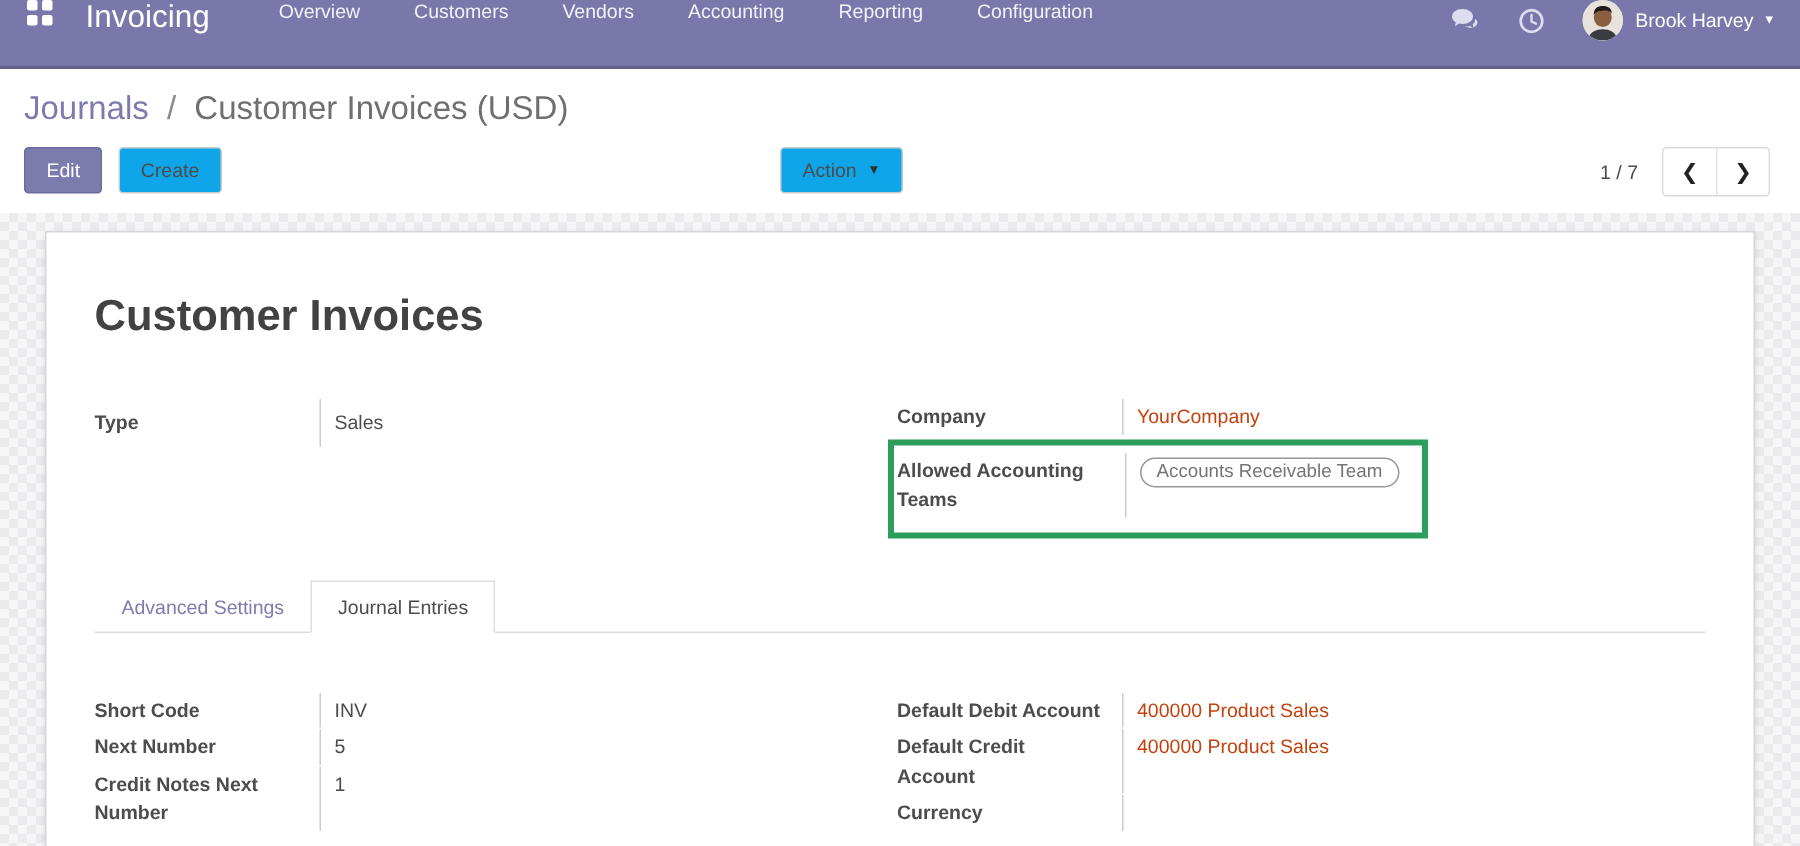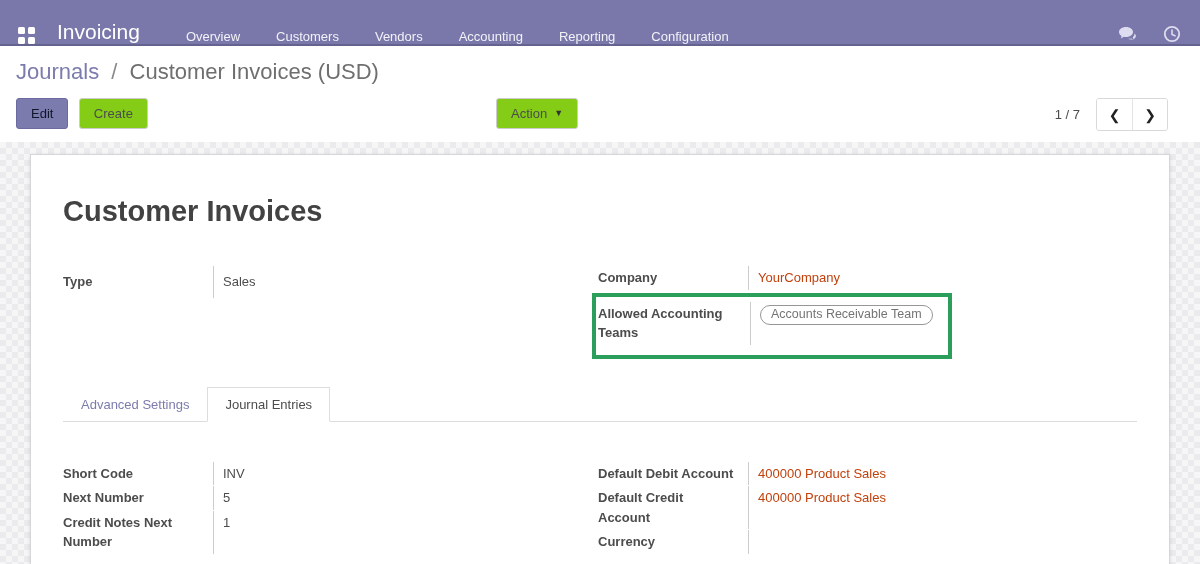--- a/index.html
+++ b/index.html
@@ -4,21 +4,21 @@
 <style>
   * { box-sizing: border-box; margin: 0; padding: 0; }
   html,body { width:1200px; height:564px; }
   body {
     font-family: "Liberation Sans", "DejaVu Sans", sans-serif;
     background:#fff; color:#4c4c4c; overflow:hidden;
   }
 
   
   .navbar {
-    height:46px; background:#7a78aa; display:flex; align-items:flex-end;
+    height:46px; background:#7a78aa; display:flex; align-items:flex-start;
     padding:0 18px; border-bottom:2px solid #64628e; color:#fff;
   }
   .apps-icon { display:grid; grid-template-columns:7px 7px; grid-gap:3px; cursor:pointer; }
   .apps-icon span { width:7px; height:7px; background:#fff; border-radius:1.5px; display:block; }
   .app-title { font-size:21px; margin-left:22px; color:#fff; cursor:pointer; }
   .nav-menu { display:flex; margin-left:46px; gap:36px; font-size:13px; }
   .nav-menu .nav-item { color:#f2f2f8; cursor:pointer; white-space:nowrap; }
   .nav-right { margin-left:auto; display:flex; align-items:center; gap:24px; }
   .nav-icon { width:20px; height:20px; display:flex; align-items:center; justify-content:center; cursor:pointer; }
   .user-menu { display:flex; align-items:center; gap:8px; cursor:pointer; }
@@ -29,27 +29,27 @@
   
   .control-panel { background:#fff; padding:13px 16px 11px; }
   .breadcrumb { font-size:22px; color:#8a8a8a; margin-bottom:13px; }
   .breadcrumb .crumb-link { color:#7c7bad; text-decoration:none; cursor:pointer; }
   .breadcrumb .crumb-sep { color:#8a8a8a; margin:0 6px; }
   .breadcrumb .crumb-current { color:#6f6f6f; }
   .cp-row { position:relative; height:33px; }
   .btn {
     display:inline-flex; align-items:center; gap:7px; font-size:13px;
     padding:7px 14px; border-radius:3px; border:1px solid #ccc;
-    background:#84cc16; color:#4c4c4c; cursor:pointer; font-family:inherit;
-  }
-  .btn-edit { background:#7c7bad; border-color:#6c6ba1; color:#0f172a; }
+    background:#0ea5e9; color:#4c4c4c; cursor:pointer; font-family:inherit;
+  }
+  .btn-edit { background:#7c7bad; border-color:#6c6ba1; color:#ffffff; }
   .btn-create { margin-left:6px; }
-  .btn-action { position:absolute; left:480px; top:0; }
+  .btn-action { position:absolute; left:504px; top:0; }
   .btn-caret { font-size:9px; line-height:1; color:#333; }
-  .pager { position:absolute; right:16px; top:0; display:flex; align-items:center; gap:16px; }
+  .pager { position:absolute; right:4px; top:0; display:flex; align-items:center; gap:16px; }
   .pager-text { font-size:13px; color:#4c4c4c; }
   .pager-btns { display:flex; border:1px solid #d9d9d9; border-radius:3px; overflow:hidden; background:#fff; }
   .pager-btn {
     width:35px; height:31px; background:#fff; border:none; cursor:pointer;
     display:flex; align-items:center; justify-content:center; font-size:14px;
     font-weight:bold; color:#222; font-family:inherit;
   }
   .pager-btn + .pager-btn { border-left:1px solid #e4e4e4; }
 
   
@@ -127,20 +127,32 @@
         <path d="M8 1 C4 1 1 3.2 1 6 C1 7.6 2 9 3.5 9.9 L3 12.5 L5.8 10.7 C6.5 10.9 7.2 11 8 11 C12 11 15 8.8 15 6 C15 3.2 12 1 8 1 Z" fill="#dddcf0"></path>
         <path d="M16.2 7.5 C16.7 8.7 16.1 10.2 14.8 11.2 C15.2 12.7 15.2 12.7 15.5 13.8 L13.2 12.4 C11.9 12.8 10.6 12.8 9.5 12.4 C11.5 13.9 15 13.9 16.8 12.3 C18.6 10.8 18.3 8.6 16.2 7.5 Z" fill="#dddcf0"></path>
       </svg>
     </span>
     <span class="nav-icon">
       <svg class="icon-svg" width="18" height="18" viewBox="0 0 18 18">
         <circle cx="9" cy="9" r="7.2" fill="none" stroke="#dddcf0" stroke-width="1.8"></circle>
         <path d="M9 5 L9 9.4 L12 10.8" fill="none" stroke="#dddcf0" stroke-width="1.6" stroke-linecap="round"></path>
       </svg>
     </span>
+    <div class="user-menu">
+      <span class="avatar">
+        <svg class="icon-svg" width="27" height="27" viewBox="0 0 27 27">
+          <rect width="27" height="27" fill="#e7e2db"></rect>
+          <ellipse cx="13.5" cy="11.5" rx="6" ry="6.5" fill="#8a5f41"></ellipse>
+          <path d="M7.5 10 C7.5 5.5 10 4 13.5 4 C17 4 19.5 5.5 19.5 9 L18.5 8 C17 6.5 10.5 6.8 8.7 8.5 Z" fill="#201a16"></path>
+          <path d="M4 27 C4 21.5 9 19.5 13.5 19.5 C18 19.5 23 21.5 23 27 Z" fill="#3a3a42"></path>
+        </svg>
+      </span>
+      <span class="user-name">Brook Harvey</span>
+      <span class="caret">▾</span>
+    </div>
   </div>
 </nav>
 
 <div class="control-panel">
   <div class="breadcrumb">
     <a class="crumb-link">Journals</a>
     <span class="crumb-sep">/</span>
     <span class="crumb-current">Customer Invoices (USD)</span>
   </div>
   <div class="cp-row">

